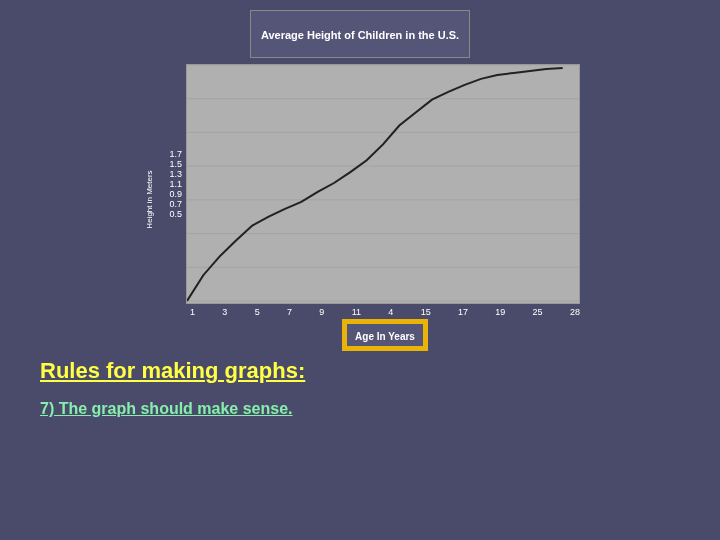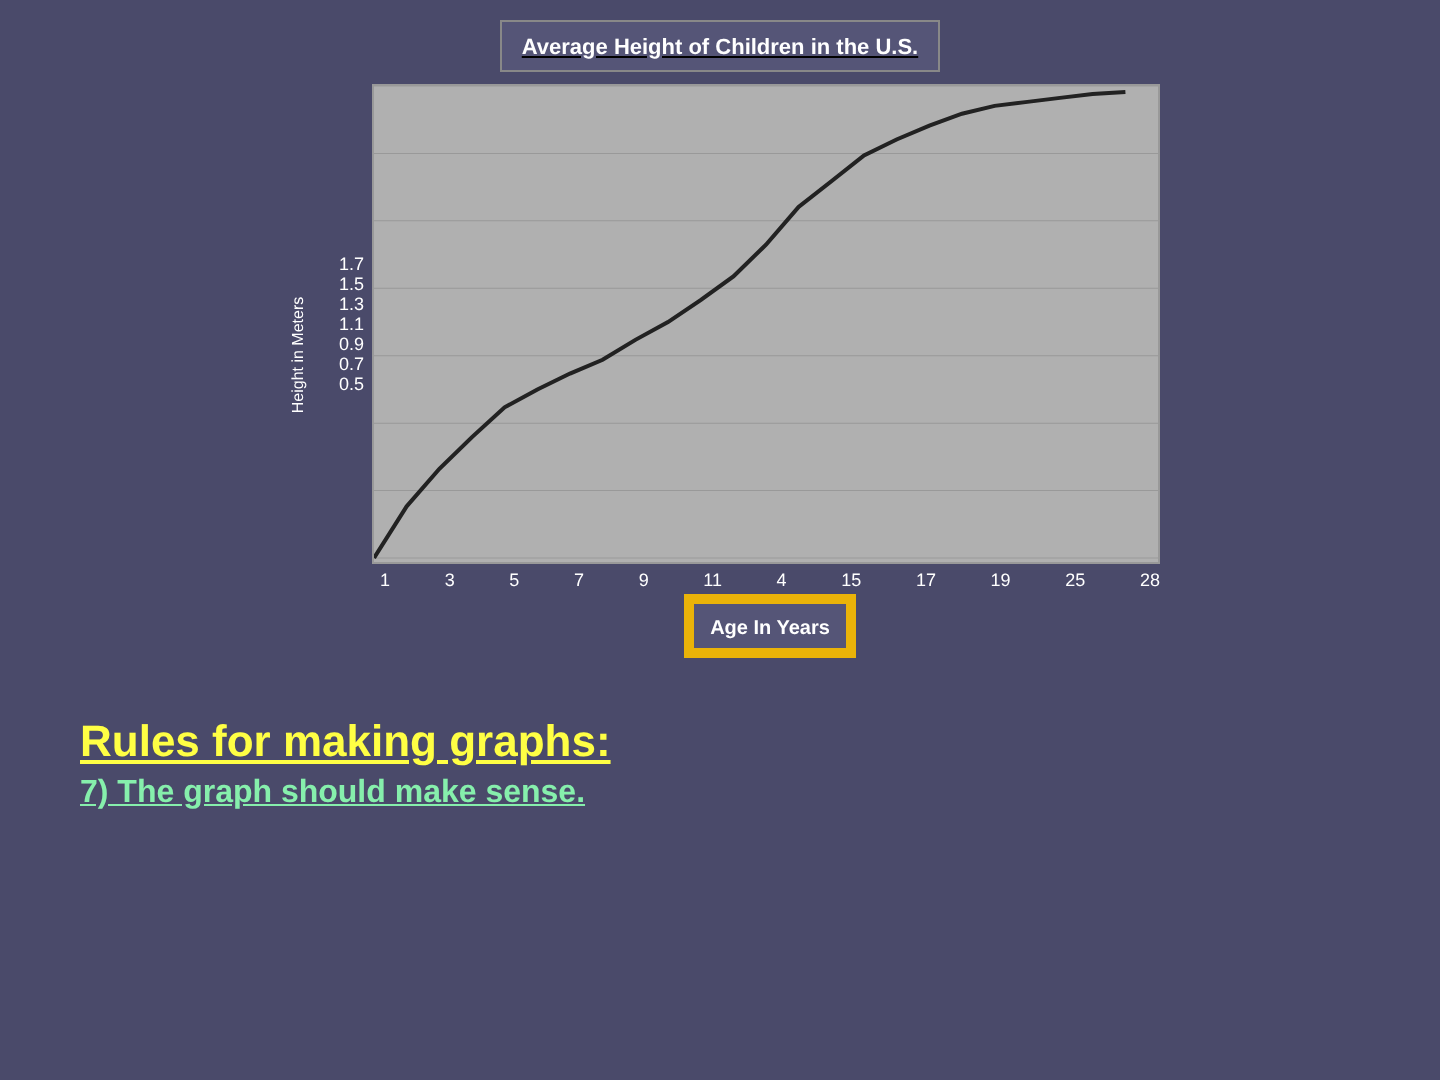--- a/index.html
+++ b/index.html
@@ -25,23 +25,22 @@
       height: 320px;
       margin: 0 auto 18px auto;
       display: flex;
       flex-direction: column;
       align-items: center;
     }
 
     .chart-title-box {
       background-color: #555577;
       border: 1px solid #888;
-      padding: 3px 10px;
+      padding: 14px 10px;
       margin-bottom: 6px;
-      text-decoration: underline;
     }
 
     .chart-title {
       color: white;
       font-size: 11px;
       font-weight: bold;
     }
 
     .chart-area {
       display: flex;
@@ -152,21 +151,21 @@
     .text-content {
       margin-top: 10px;
       padding-left: 10px;
     }
 
     .rule-heading {
       color: #ffff44;
       font-size: 22px;
       font-weight: bold;
       text-decoration: underline;
-      margin-bottom: 4px;
+      margin-bottom: 16px;
     }
 
     .rule-body {
       color: #86efac;
       font-size: 16px;
       font-weight: bold;
       text-decoration: underline;
     }
   </style>
 </head>

